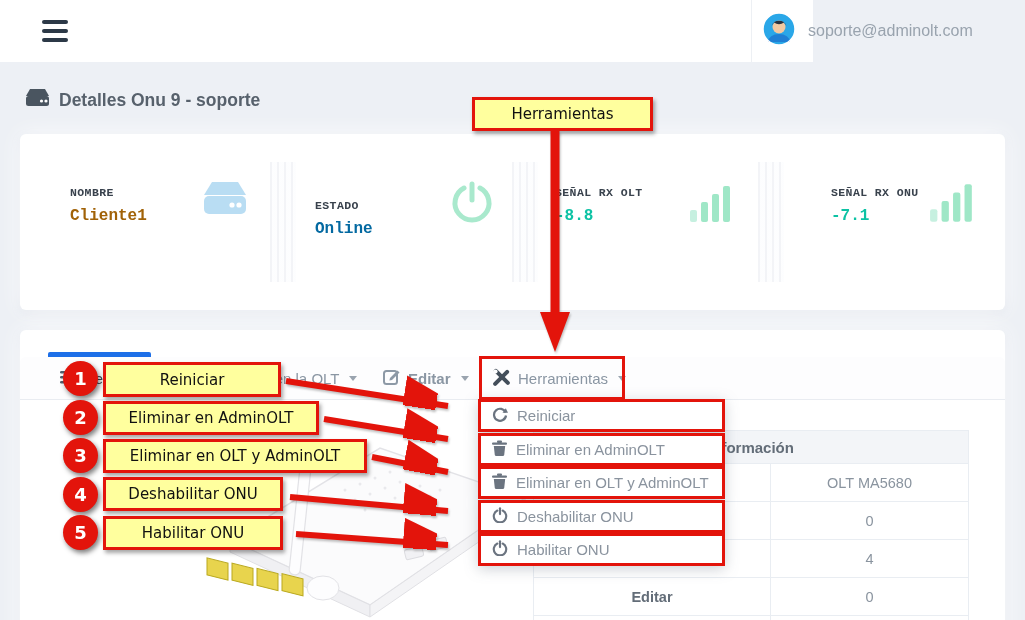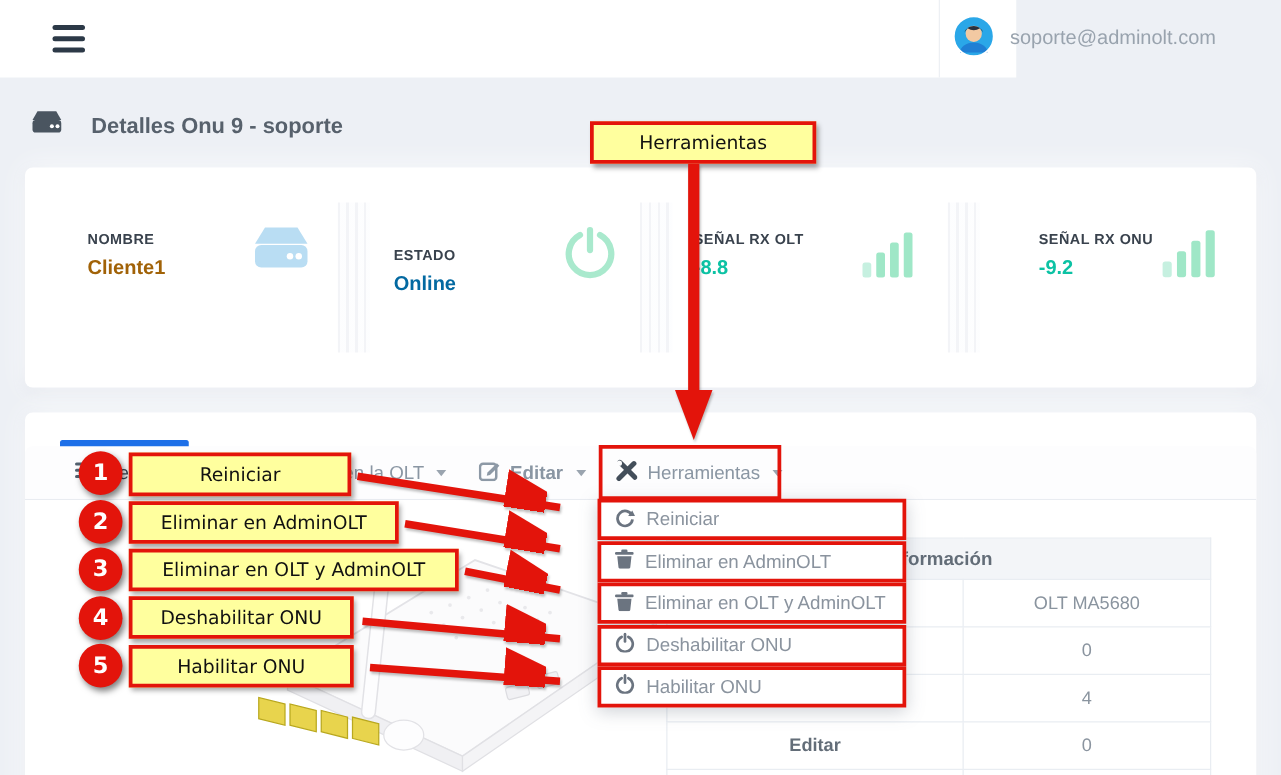--- a/index.html
+++ b/index.html
@@ -9,25 +9,25 @@
 
   
   .navbar { left:0; top:0; width:813px; height:62px; background:#ffffff; }
   .hamburger { left:42px; top:20px; width:26px; height:22px; display:flex; flex-direction:column; justify-content:space-between; cursor:pointer; }
   .hamburger span { display:block; height:4px; border-radius:2px; background:#2c3947; }
   .nav-divider { left:751px; top:0; width:1px; height:62px; background:#edf0f4; }
   .user-menu { left:762px; top:12px; height:38px; display:flex; align-items:center; gap:12px; }
   .user-email { color:#99a3ae; font-size:16px; }
 
   
-  .page-title-row { left:25px; top:88px; display:flex; align-items:center; gap:23px; }
+  .page-title-row { left:25px; top:88px; display:flex; align-items:center; gap:9px; }
   .page-title { color:#57616c; font-size:17.5px; font-weight:bold; }
 
   
-  .card { background:#fff; border-radius:6px; box-shadow:0 0 22px rgba(255,255,255,.85), 0 3px 10px rgba(140,152,175,.14); }
+  .card { background:#fff; border-radius:6px; box-shadow:0 0 22px rgba(255,255,255,.85), 0 3px 10px rgba(140,152,175,.14);font-family:Liberation Mono, monospace; }
   .stats-card { left:20px; top:134px; width:985px; height:176px; }
   .main-card  { left:20px; top:330px; width:985px; height:320px; }
 
   .stat-label { color:#39424d; font-size:11.5px; font-weight:bold; letter-spacing:.4px; }
   .stat-value { font-size:16px; font-weight:bold; margin-top:8px; }
   .v-divider { width:26px; height:120px; top:28px;
       background:repeating-linear-gradient(90deg,#e9ebf1 0 2px, #fbfcfe 2px 7px); opacity:.55; }
 
   
   .active-bar { left:48px; top:352px; width:103px; height:5px; background:#1d6fe8; border-radius:2px 2px 0 0; }
@@ -130,21 +130,21 @@
       <rect x="2" y="28" width="7" height="12" rx="2" fill="#c6f0e0"></rect>
       <rect x="13" y="20" width="7" height="20" rx="2" fill="#9fe7c7"></rect>
       <rect x="24" y="12" width="7" height="28" rx="2" fill="#9fe7c7"></rect>
       <rect x="35" y="4" width="7" height="36" rx="2" fill="#9fe7c7"></rect>
     </svg>
   </div>
   <div class="abs v-divider" style="left:738px;"></div>
 
   <div class="abs" style="left:780px; top:52px;margin-left:31px;">
     <div class="stat-label">SEÑAL RX ONU</div>
-    <div class="stat-value" style="color:#0cc2a4;">-9.2</div>
+    <div class="stat-value" style="color:#0cc2a4;">-7.1</div>
   </div>
   <div class="abs" style="left:908px; top:46px;">
     <svg width="48" height="46" viewBox="0 0 46 44">
       <rect x="2" y="28" width="7" height="12" rx="2" fill="#c6f0e0"></rect>
       <rect x="13" y="20" width="7" height="20" rx="2" fill="#9fe7c7"></rect>
       <rect x="24" y="12" width="7" height="28" rx="2" fill="#9fe7c7"></rect>
       <rect x="35" y="4" width="7" height="36" rx="2" fill="#9fe7c7"></rect>
     </svg>
   </div>
 </div>

